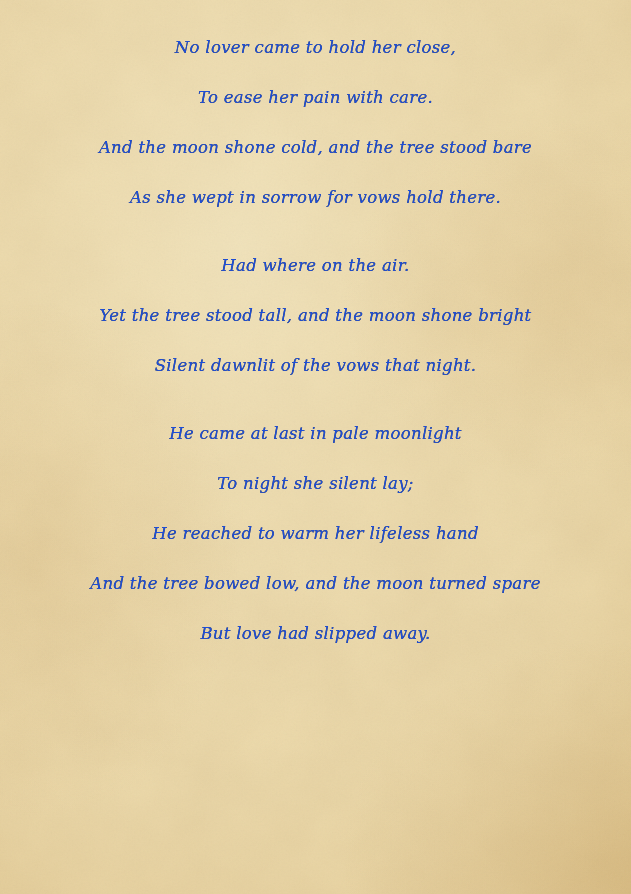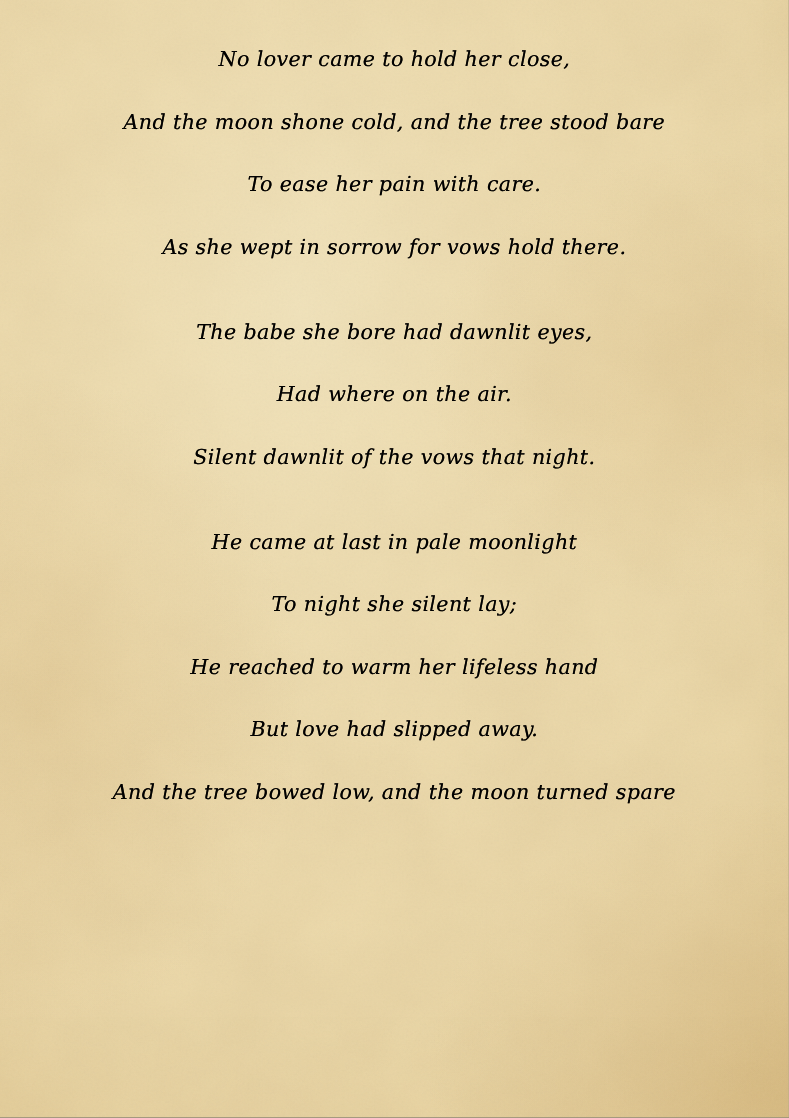--- a/index.html
+++ b/index.html
@@ -29,21 +29,21 @@
   }
   .stanza {
     margin: 0 0 18px 0;
   }
   .line {
     margin: 0;
     font-style: italic;
     font-size: 16.5px;
     line-height: 50px;
     letter-spacing: 0.3px;
-    color: #000000;
+    color: #1d4ed8;
     text-shadow: 0 0 0.4px rgba(30, 24, 14, 0.8);
     white-space: nowrap;
   }
 </style>
 </head>
 <body>
 
 <div class="page" style="background: rgb(236, 217, 170); color: rgb(41, 34, 24);">
 
   <svg class="texture" width="631" height="894" viewBox="0 0 631 894" aria-hidden="true">
@@ -79,33 +79,33 @@
     <ellipse cx="600" cy="860" rx="260" ry="220" fill="url(#blotch1)"></ellipse>
     <ellipse cx="40" cy="560" rx="200" ry="260" fill="url(#blotch2)"></ellipse>
     <ellipse cx="560" cy="300" rx="220" ry="180" fill="url(#blotch2)"></ellipse>
     <rect width="631" height="894" filter="url(#grain)" opacity="0.05"></rect>
   </svg>
 
   <div class="poem">
 
     <div class="stanza">
       <p class="line">No lover came to hold her close,</p>
+      <p class="line">To ease her pain with care.</p>
       <p class="line">And the moon shone cold, and the tree stood bare</p>
-      <p class="line">To ease her pain with care.</p>
       <p class="line">As she wept in sorrow for vows hold there.</p>
     </div>
 
     <div class="stanza">
-      <p class="line">The babe she bore had dawnlit eyes,</p>
       <p class="line">Had where on the air.</p>
+      <p class="line">Yet the tree stood tall, and the moon shone bright</p>
       <p class="line">Silent dawnlit of the vows that night.</p>
     </div>
 
     <div class="stanza">
       <p class="line">He came at last in pale moonlight</p>
       <p class="line">To night she silent lay;</p>
       <p class="line">He reached to warm her lifeless hand</p>
+      <p class="line">And the tree bowed low, and the moon turned spare</p>
       <p class="line">But love had slipped away.</p>
-      <p class="line">And the tree bowed low, and the moon turned spare</p>
     </div>
 
   </div>
 </div>
 
 </body></html>

